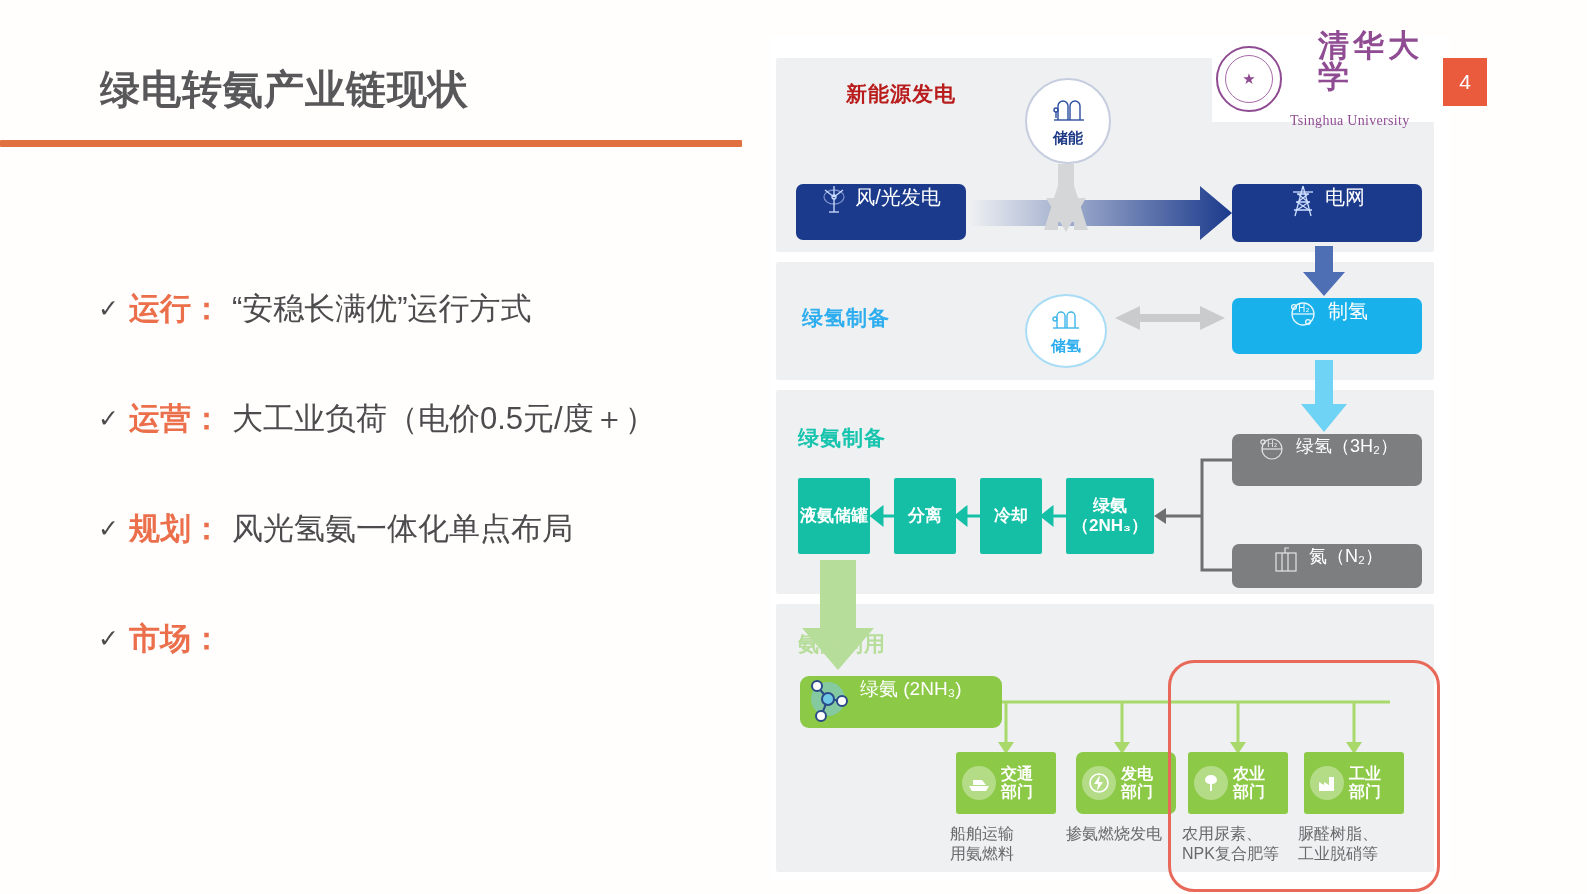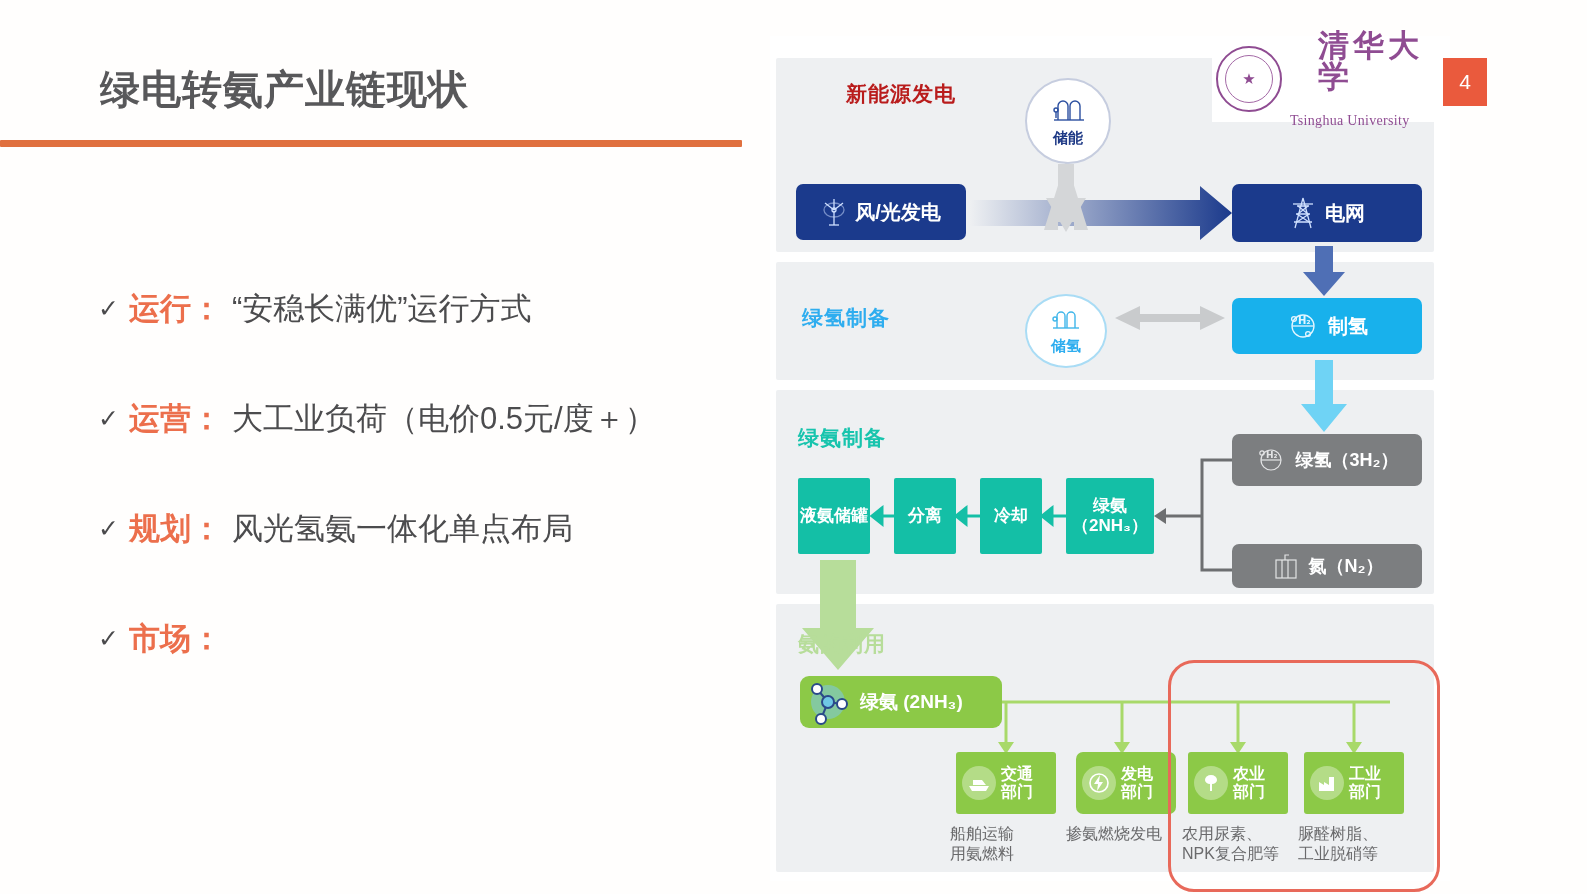--- a/index.html
+++ b/index.html
@@ -51,22 +51,22 @@
   .band-s3{top:354px;height:204px;}
   .band-s4{top:568px;height:268px;}
 
   .band-title{position:absolute;font-size:21px;font-weight:bold;letter-spacing:1px;white-space:nowrap;}
   .bt1{left:28px;top:44px;color:#b91c1c;margin-left:48px;}
   .bt2{left:32px;top:268px;color:#2eadef;}
   .bt3{left:28px;top:388px;color:#17c4ad;}
   .bt4{left:28px;top:594px;color:#b7dd9a;}
 
   
-  .box{position:absolute;display:flex;align-items:center;justify-content:center;
-       border-radius:7px;color:#fff;font-weight:bold;white-space:nowrap;}
+  .box{position:absolute;display:flex;align-items:flex-start;justify-content:center;
+       border-radius:7px;color:#fff;font-weight:normal;white-space:nowrap;}
   .box .ico{display:inline-flex;align-items:center;justify-content:center;margin-right:8px;}
   .navy{background:#1b3a8c;}
   .cyan{background:#18b1ec;}
   .gray{background:#7c7e80;}
   .green{background:#8cc947;}
 
   .b-wind{left:26px;top:148px;width:170px;height:56px;font-size:20px;}
   .b-grid{left:462px;top:148px;width:190px;height:58px;font-size:20px;}
   .b-h2{left:462px;top:262px;width:190px;height:56px;font-size:20px;}
   .b-gh{left:462px;top:398px;width:190px;height:52px;font-size:18px;}

